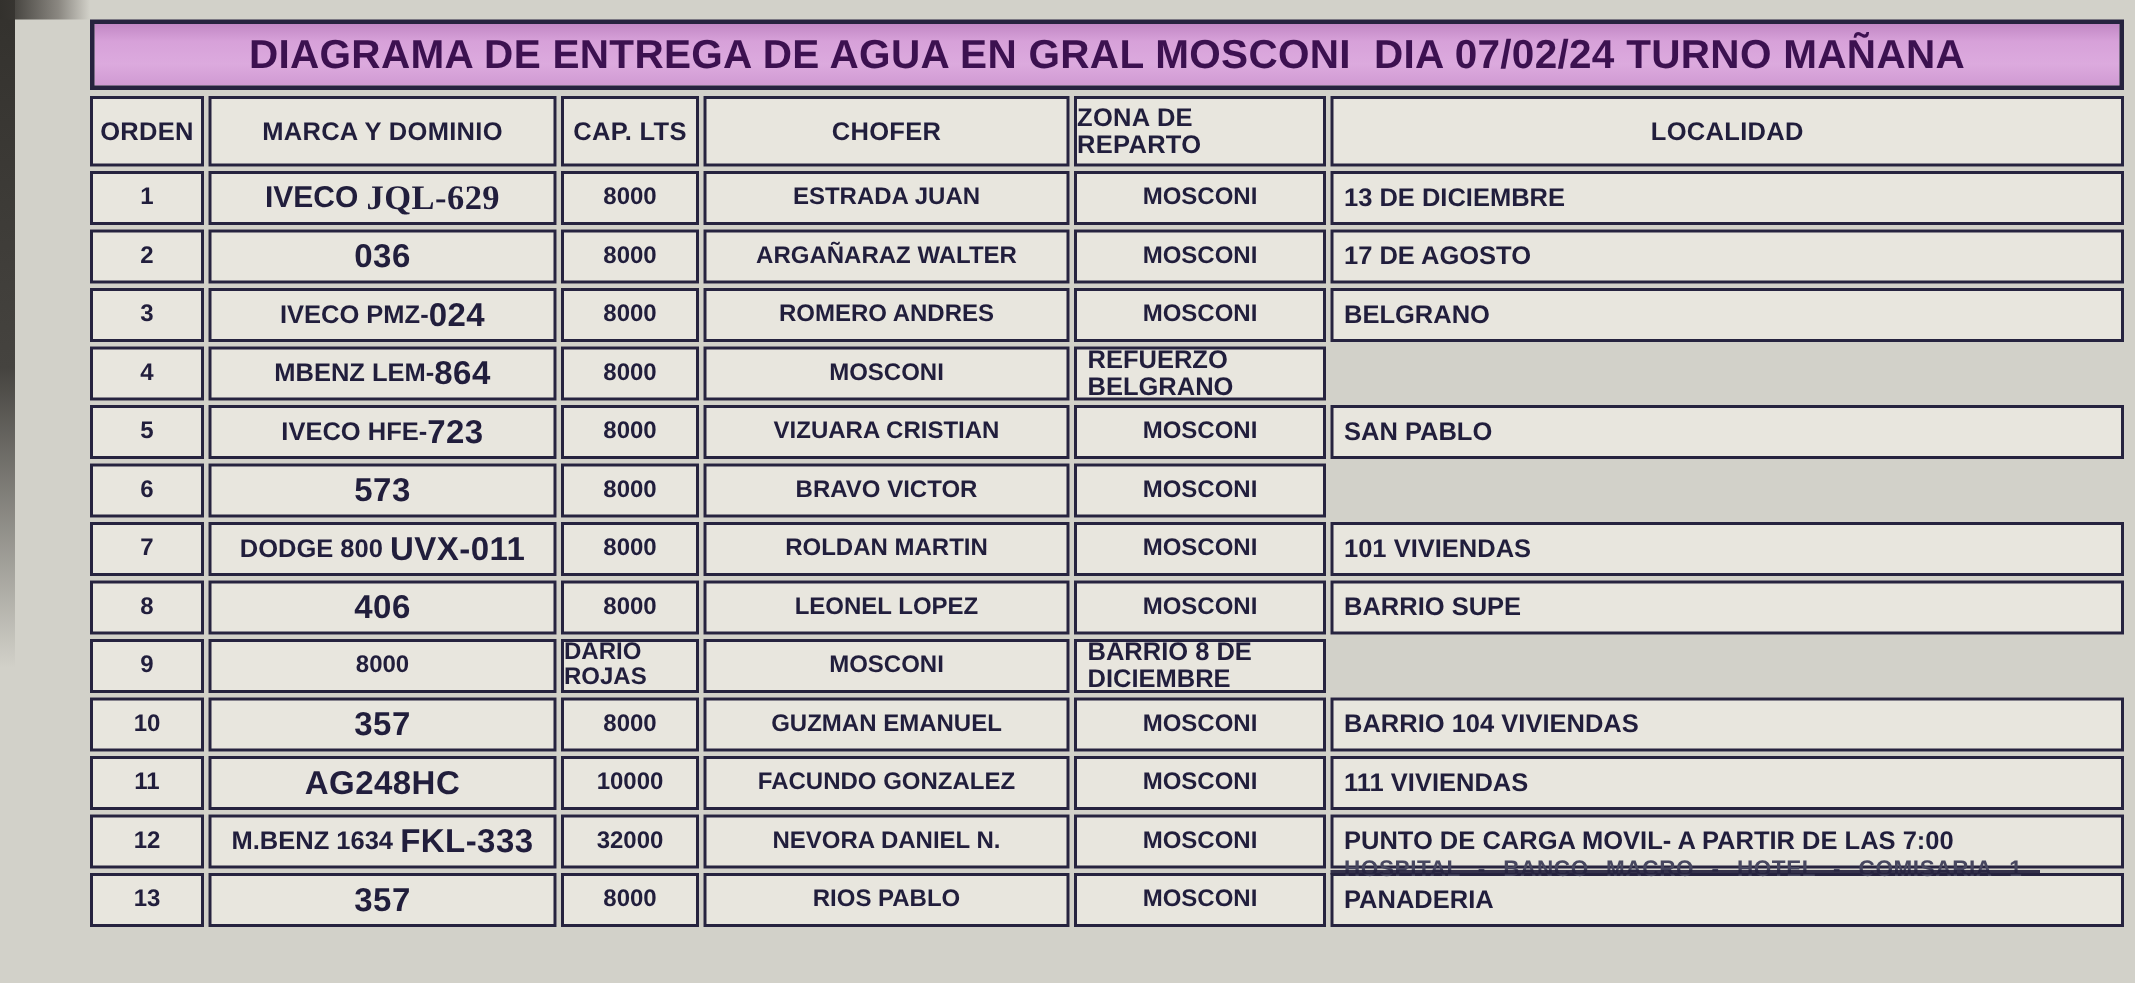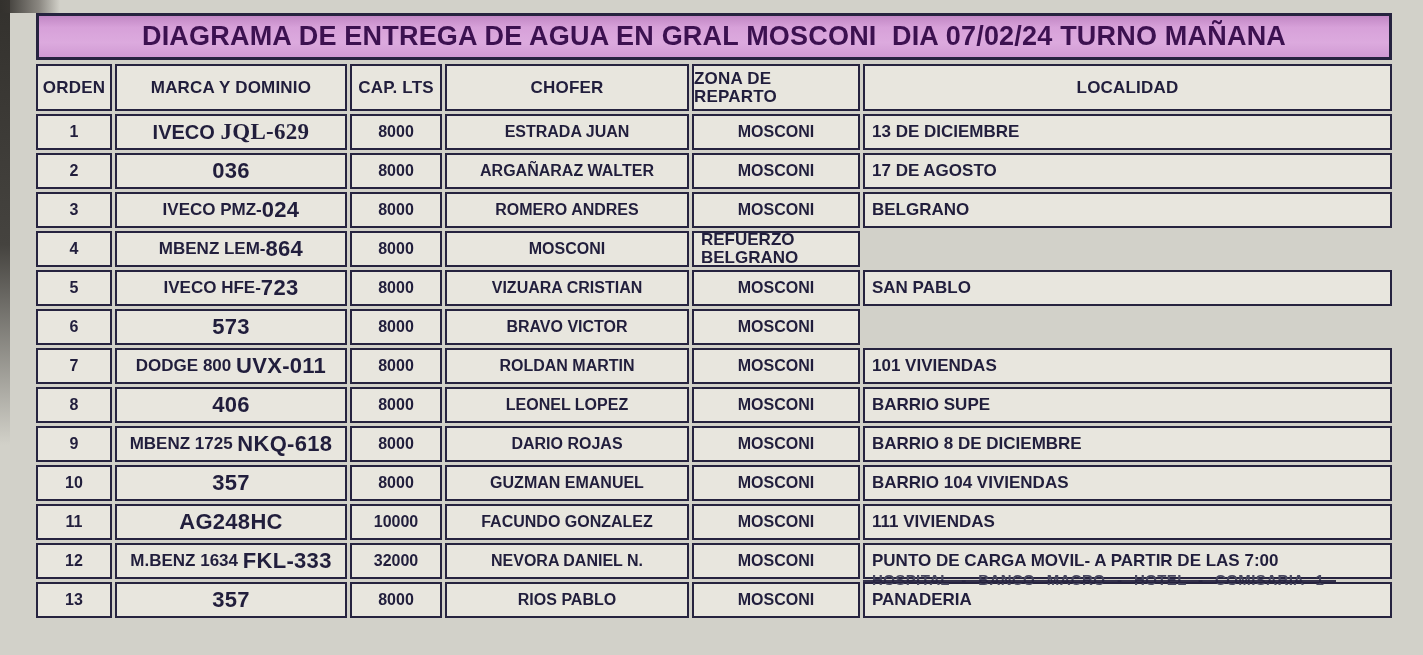--- a/index.html
+++ b/index.html
@@ -20,21 +20,21 @@
     overflow:hidden;
   }
   .edge-left{
     position:absolute;left:0;top:0;width:10px;height:445px;
     background:linear-gradient(180deg,#33312d 0%,#45433f 55%,rgba(69,67,63,0) 100%);
   }
   .corner-dark{
     position:absolute;left:0;top:0;width:60px;height:13px;
     background:linear-gradient(90deg,#33312d 0%,rgba(80,75,70,.55) 65%,rgba(0,0,0,0) 100%);
   }
-  .sheet{position:absolute;left:36px;top:13px;width:1356px;}
+  .sheet{position:absolute;left:60px;top:13px;width:1356px;}
   .title-bar{
     height:47px;
     border:3px solid var(--border);
     background:linear-gradient(180deg,#c288c5 0%,#d7a1d9 28%,#dcaade 65%,#d09ad3 100%);
     display:flex;align-items:center;justify-content:center;
     font-size:27px;font-weight:700;color:var(--titleink);
     letter-spacing:.2px;
     margin-bottom:4px;
     white-space:pre;
   }
@@ -205,24 +205,20 @@
     <div class="cell">LEONEL LOPEZ</div>
     <div class="cell">MOSCONI</div>
     <div class="cell zona">
 
       <span class="zona-text">BARRIO SUPE</span>
     </div>
   </div>
 
   <div class="trow">
     <div class="cell">9</div>
-    <div class="cell marca">
-      <span class="marca-prefix">MBENZ 1725 </span>
-      <span class="marca-plate">NKQ-618</span>
-    </div>
     <div class="cell">8000</div>
     <div class="cell">DARIO ROJAS</div>
     <div class="cell">MOSCONI</div>
     <div class="cell zona">
 
       <span class="zona-text">BARRIO 8 DE DICIEMBRE</span>
     </div>
   </div>
 
   <div class="trow">

